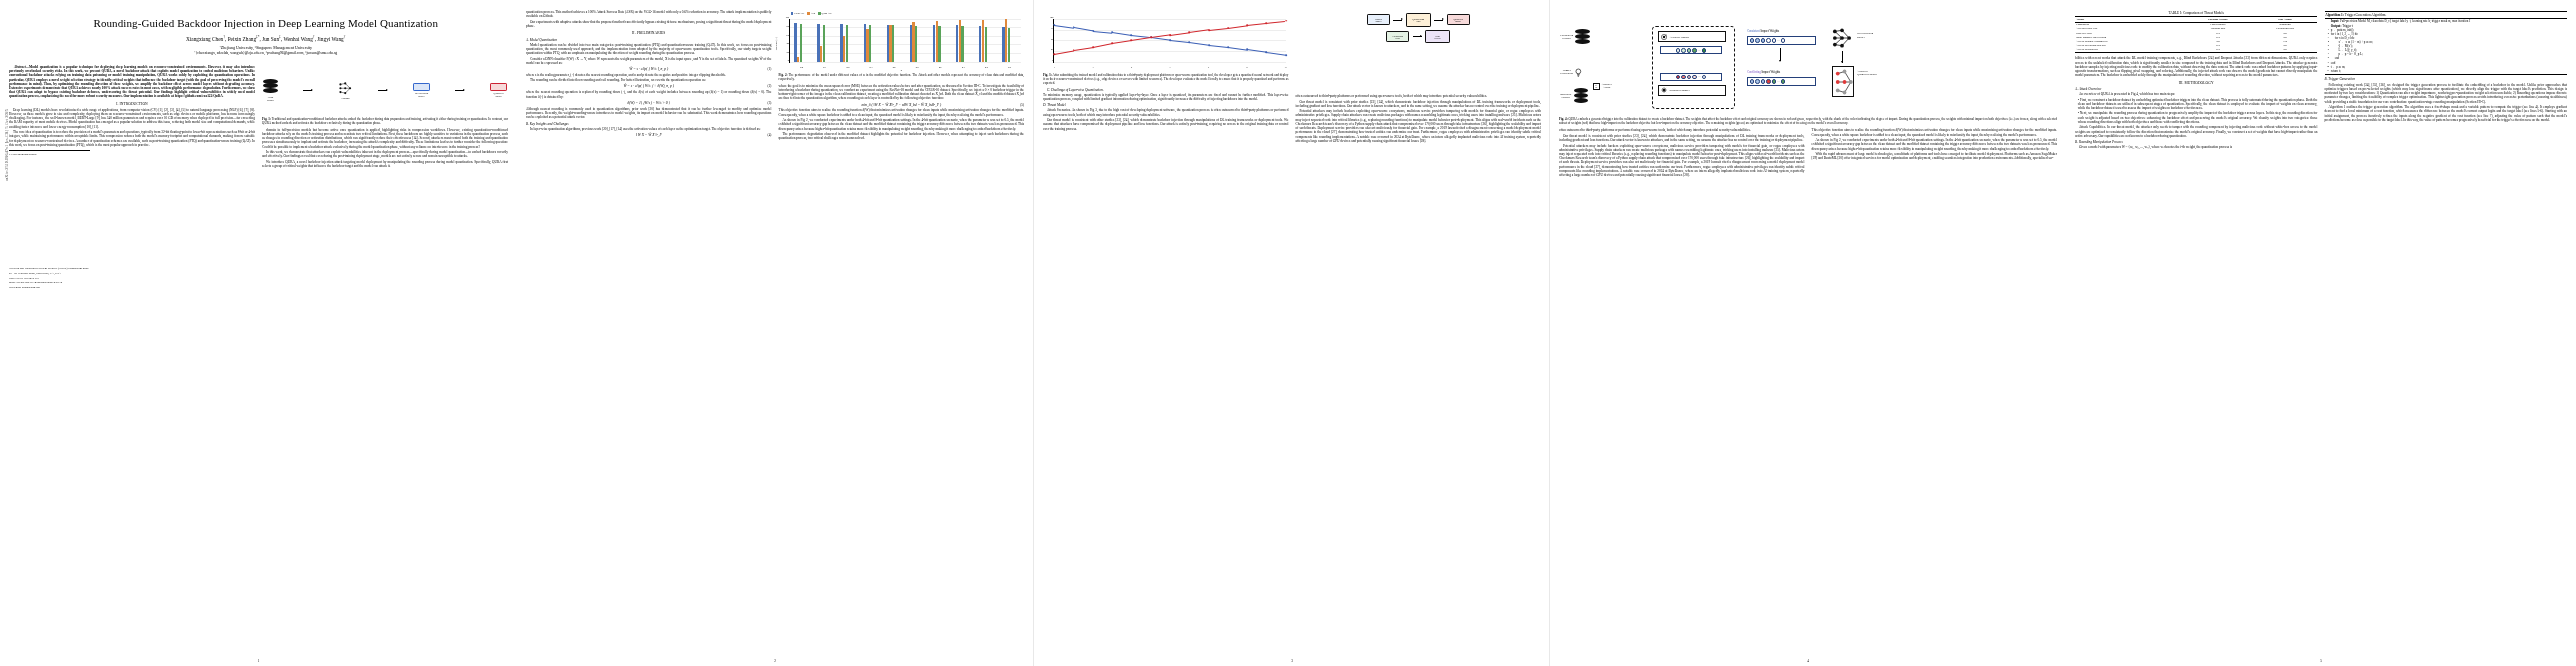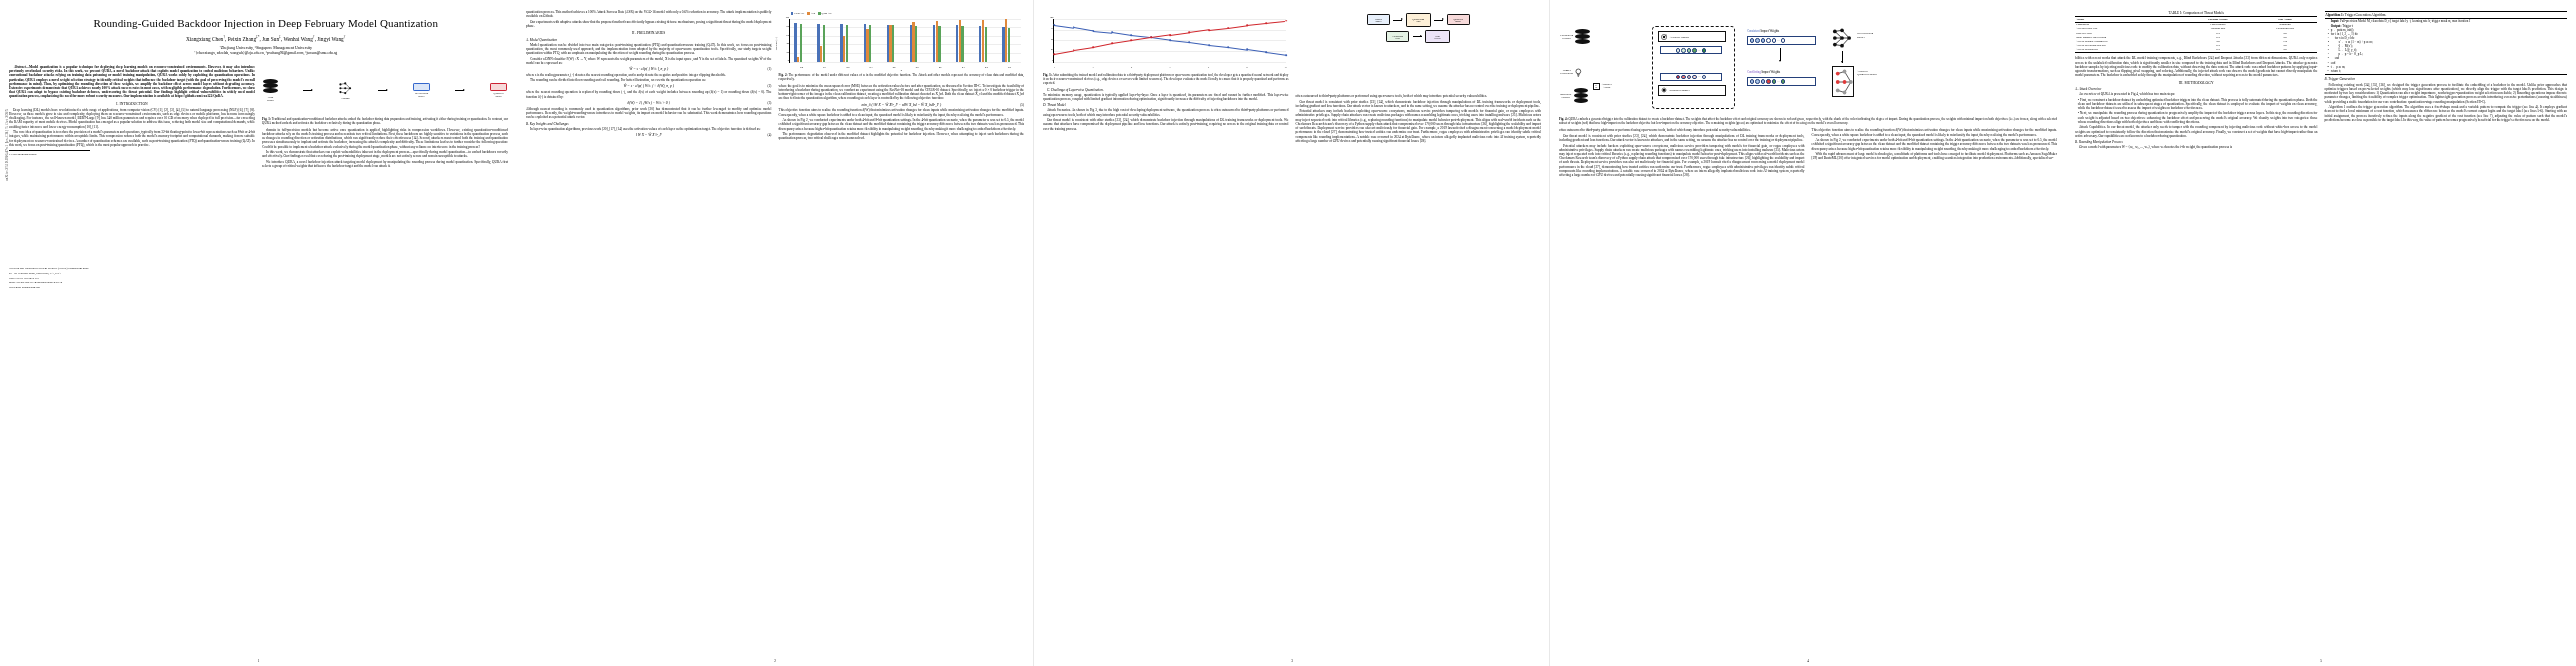--- a/index.html
+++ b/index.html
@@ -141,21 +141,21 @@
 <body>
 
 <div id="sheet">
 
   <div class="page" style="left:0;width:517px;">
     <div class="page-inner">
 
       <div class="arxiv">arXiv:2510.09647v1  [cs.CR]  5 Oct 2025</div>
 
       <div style="margin-left:14.5px;">
-        <h1 class="ttl">Rounding-Guided Backdoor Injection in Deep February Model Quantization</h1>
+        <h1 class="ttl">Rounding-Guided Backdoor Injection in Deep Learning Model Quantization</h1>
         <div class="authors">
           Xiangxiang Chen<sup>†</sup>, Peixin Zhang<sup>‡*</sup>, Jun Sun<sup>‡</sup>, Wenhai Wang<sup>†</sup>, Jingyi Wang<sup>†</sup>
         </div>
         <div class="affil">
           <sup>†</sup>Zhejiang University, <sup>‡</sup>Singapore Management University
         </div>
         <div class="emails">
           <sup>†</sup>{chenxiangx, zdzzlab, wangwh}@zju.edu.cn, <sup>‡</sup>pxzhang96@gmail.com, <sup>‡</sup>junsun@smu.edu.sg
         </div>
       </div>

